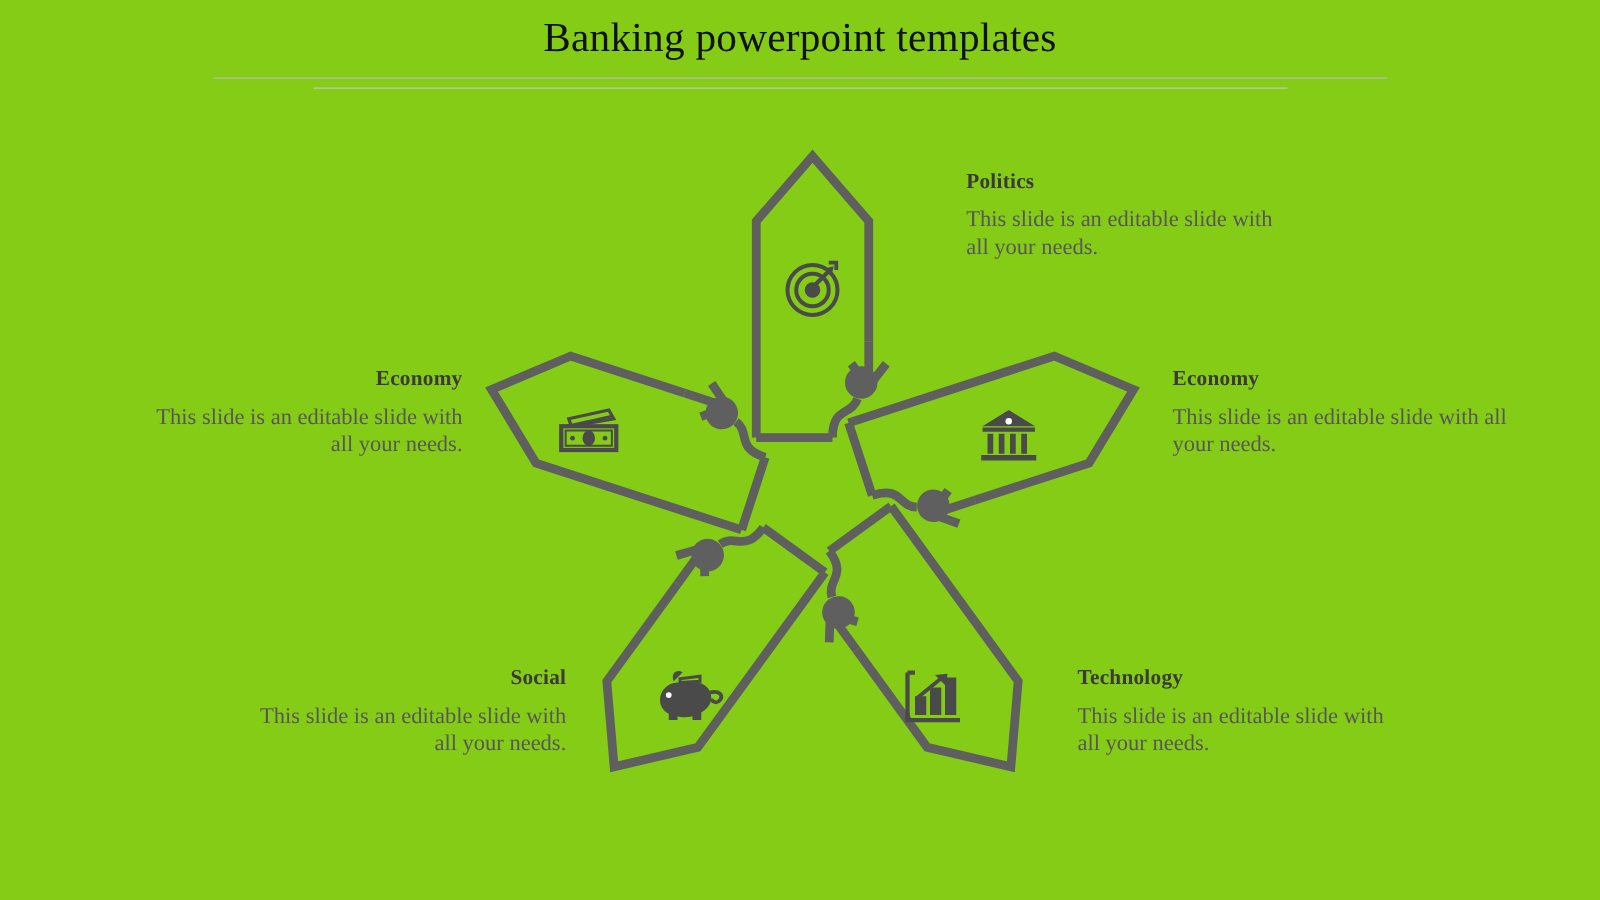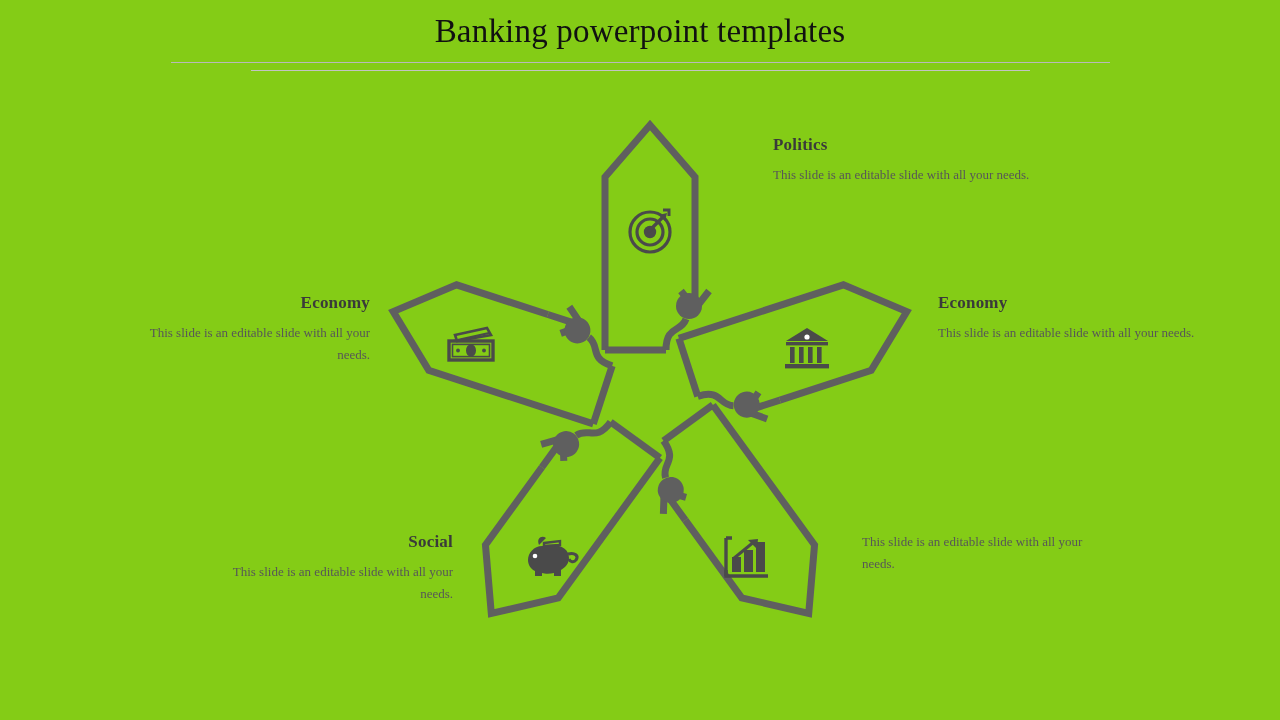--- a/index.html
+++ b/index.html
@@ -79,21 +79,21 @@
     font-family: "Liberation Serif", "DejaVu Serif", serif;
     font-size: 17px;
     font-weight: bold;
     color: #3a3a3a;
     line-height: 22px;
     margin: 0 0 8px 0;
     letter-spacing: 0.2px;
   }
   .callout .c-body {
     font-family: "Liberation Serif", "DejaVu Serif", serif;
-    font-size: 13px;
+    font-size: 18px;
     font-weight: 400;
     color: #575757;
     line-height: 22px;
     margin: 0;
   }
   .align-left  { text-align: left; }
   .align-right { text-align: right; }
 
   .callout-politics   { left: 733px; top: 134px;  width: 262px; margin-left: 40px; }
   .callout-economy-r  { left: 938px; top: 292px;  width: 268px; }
@@ -227,20 +227,21 @@
     <p class="c-head">Politics</p>
     <p class="c-body">This slide is an editable slide with all your needs.</p>
   </div>
 
   <div class="callout callout-economy-r align-left">
     <p class="c-head">Economy</p>
     <p class="c-body">This slide is an editable slide with all your needs.</p>
   </div>
 
   <div class="callout callout-technology align-left">
+    <p class="c-head">Technology</p>
     <p class="c-body">This slide is an editable slide with all your needs.</p>
   </div>
 
   <div class="callout callout-social align-right">
     <p class="c-head">Social</p>
     <p class="c-body">This slide is an editable slide with all your needs.</p>
   </div>
 
   <div class="callout callout-economy-l align-right">
     <p class="c-head">Economy</p>

